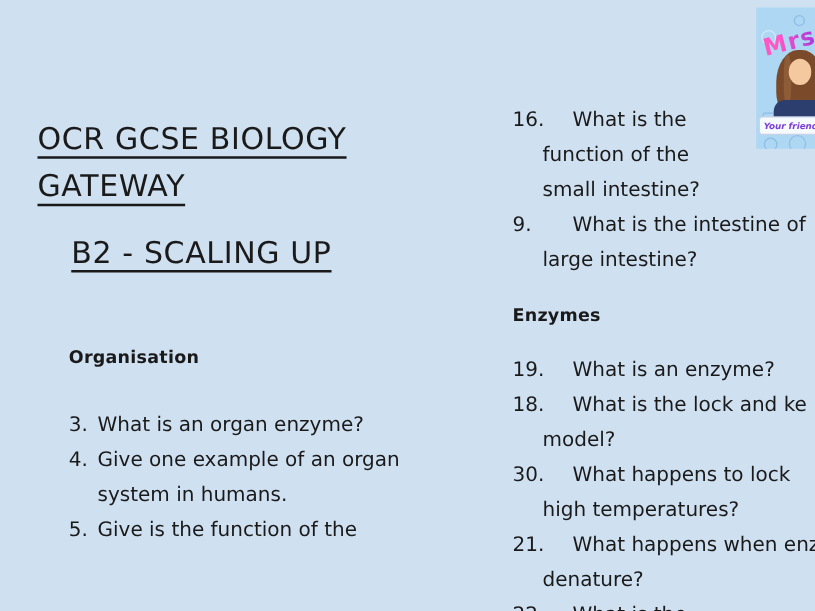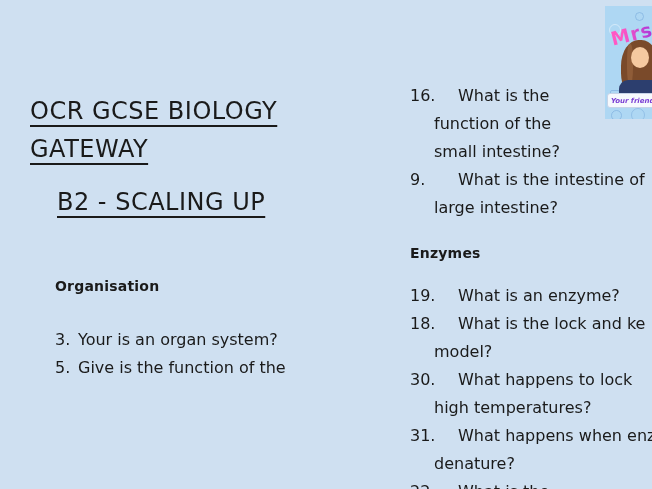--- a/index.html
+++ b/index.html
@@ -65,21 +65,25 @@
   <div class="title-block">
     <div class="title-line"><span>OCR GCSE BIOLOGY</span></div>
     <div class="title-line"><span>GATEWAY</span></div>
     <div class="subtitle"><span>B2 - SCALING UP</span></div>
   </div>
 
   <div class="col col-left">
     <div class="sec-heading">Organisation</div>
 
     <div class="q">
-      <div class="q-line"><span class="q-num">3.</span><span>Your is an organ system?</span></div>
+      <div class="q-line"><span class="q-num">3.</span><span>What is an organ enzyme?</span></div>
+    </div>
+    <div class="q">
+      <div class="q-line"><span class="q-num">4.</span><span>Give one example of an organ</span></div>
+      <div class="q-line cont">system in humans.</div>
     </div>
     <div class="q">
       <div class="q-line"><span class="q-num">5.</span><span>Give is the function of the</span></div>
     </div>
   </div>
 
   <div class="col col-right">
     <div class="q">
       <div class="q-line"><span class="q-num">16.</span><span>What is the</span></div>
       <div class="q-line cont">function of the</div>
@@ -97,21 +101,21 @@
     </div>
     <div class="q">
       <div class="q-line"><span class="q-num">18.</span><span>What is the lock and ke</span></div>
       <div class="q-line cont">model?</div>
     </div>
     <div class="q">
       <div class="q-line"><span class="q-num">30.</span><span>What happens to lock</span></div>
       <div class="q-line cont">high temperatures?</div>
     </div>
     <div class="q">
-      <div class="q-line"><span class="q-num">31.</span><span>What happens when enz</span></div>
+      <div class="q-line"><span class="q-num">21.</span><span>What happens when enz</span></div>
       <div class="q-line cont">denature?</div>
     </div>
     <div class="q">
       <div class="q-line"><span class="q-num">22.</span><span>What is the</span></div>
     </div>
   </div>
 
   <div class="logo">
     <div class="doodle d1"></div>
     <div class="doodle d2"></div>

